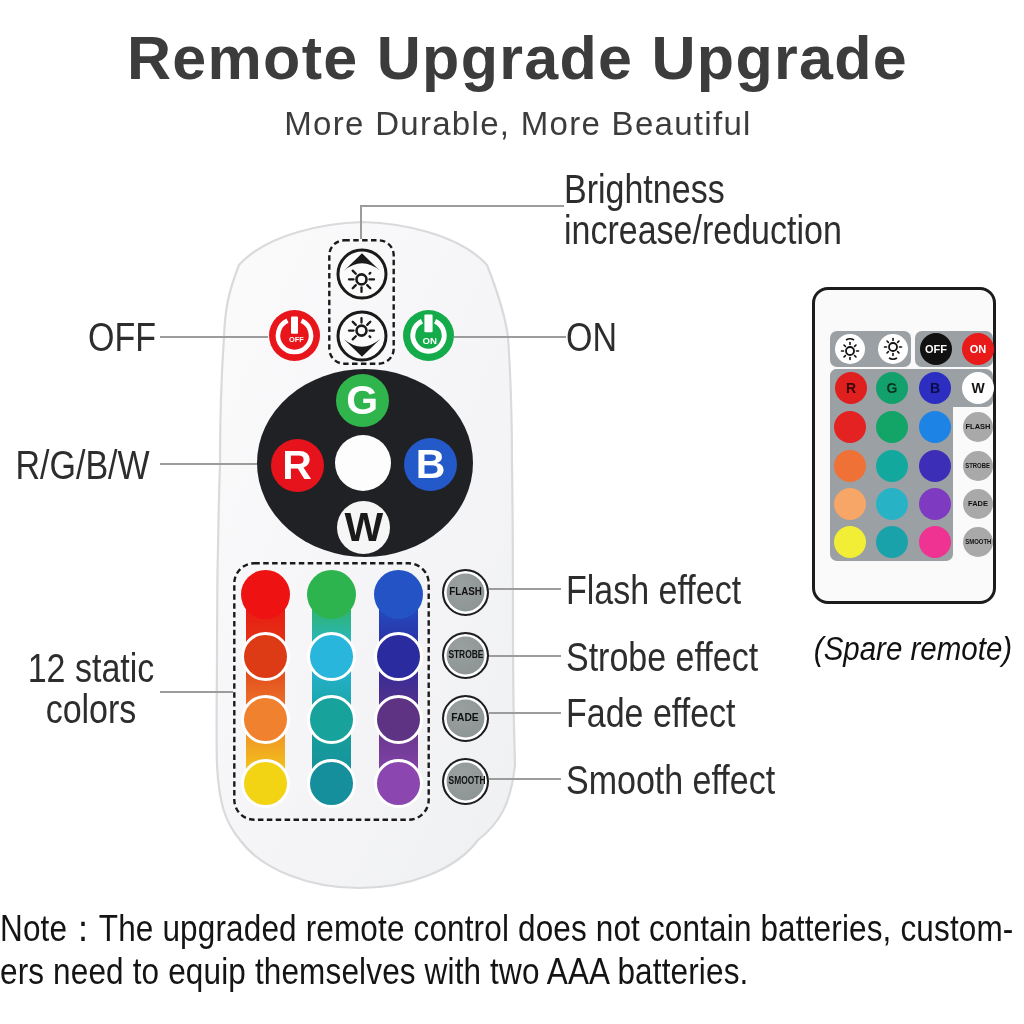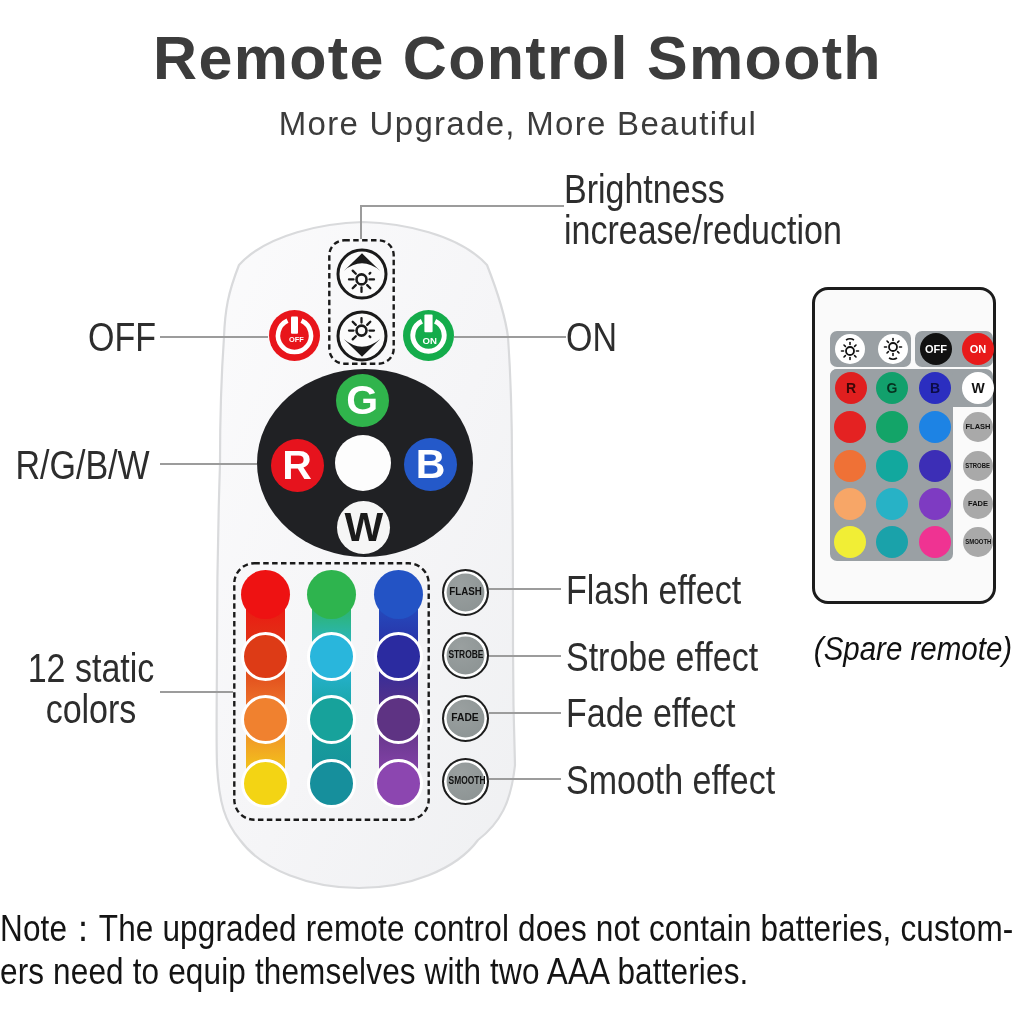--- a/index.html
+++ b/index.html
@@ -7,22 +7,22 @@
   .abs{position:absolute;}
   .lbl{position:absolute;color:#2d2d2d;font-size:34px;line-height:34px;white-space:nowrap;transform:scaleY(1.22);transform-origin:50% 50%;}
   .line{position:absolute;background:#9c9c9c;height:2px;z-index:5;}
   .vline{position:absolute;background:#9c9c9c;width:2px;z-index:5;}
   .circ{position:absolute;border-radius:50%;}
   .fx{width:47px;height:47px;border:2.6px solid #1d1d1d;background:radial-gradient(circle at 38% 32%,#9aa0a0 0%,#8e9595 70%,#879090 100%);box-shadow:inset 0 0 0 2.6px #fff;box-sizing:border-box;color:#101010;font-size:10.5px;font-weight:bold;text-align:center;line-height:41px;}
 </style>
 </head>
 <body>
 
-<div class="abs" style="left:11px;right:0;top:23px;text-align:center;font-size:61px;font-weight:bold;color:#3c3c3c;letter-spacing:1.3px;">Remote Control Smooth</div>
-<div class="abs" style="left:12px;right:0;top:105px;text-align:center;font-size:33px;color:#3c3c3c;letter-spacing:1.3px;">More Upgrade, More Beautiful</div>
+<div class="abs" style="left:11px;right:0;top:23px;text-align:center;font-size:61px;font-weight:bold;color:#3c3c3c;letter-spacing:1.3px;">Remote Upgrade Upgrade</div>
+<div class="abs" style="left:12px;right:0;top:105px;text-align:center;font-size:33px;color:#3c3c3c;letter-spacing:1.3px;">More Durable, More Beautiful</div>
 
 <div class="line" style="left:360px;top:205px;width:204px;"></div>
 <div class="vline" style="left:360px;top:205px;height:34px;"></div>
 <div class="line" style="left:160px;top:336px;width:108px;"></div>
 <div class="line" style="left:454px;top:336px;width:112px;"></div>
 <div class="line" style="left:160px;top:463px;width:97px;"></div>
 <div class="line" style="left:160px;top:691px;width:73px;"></div>
 <div class="line" style="left:489px;top:588px;width:72px;"></div>
 <div class="line" style="left:489px;top:655px;width:72px;"></div>
 <div class="line" style="left:489px;top:712px;width:72px;"></div>

